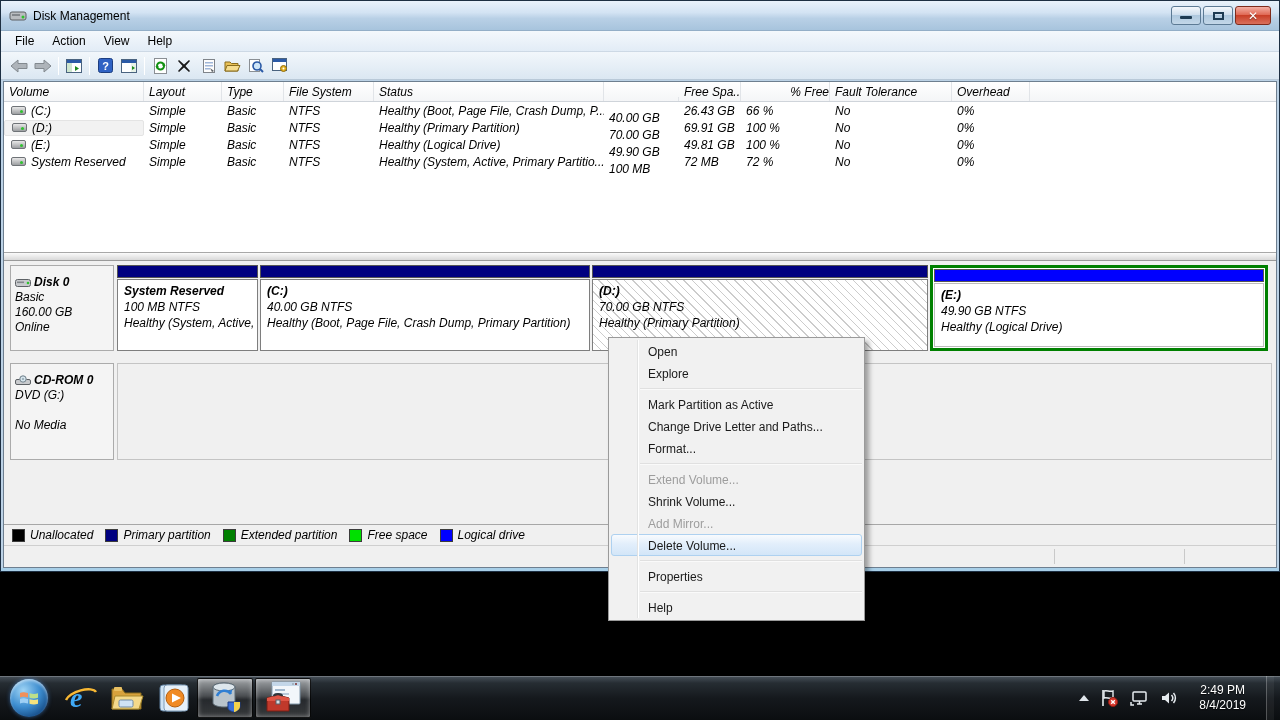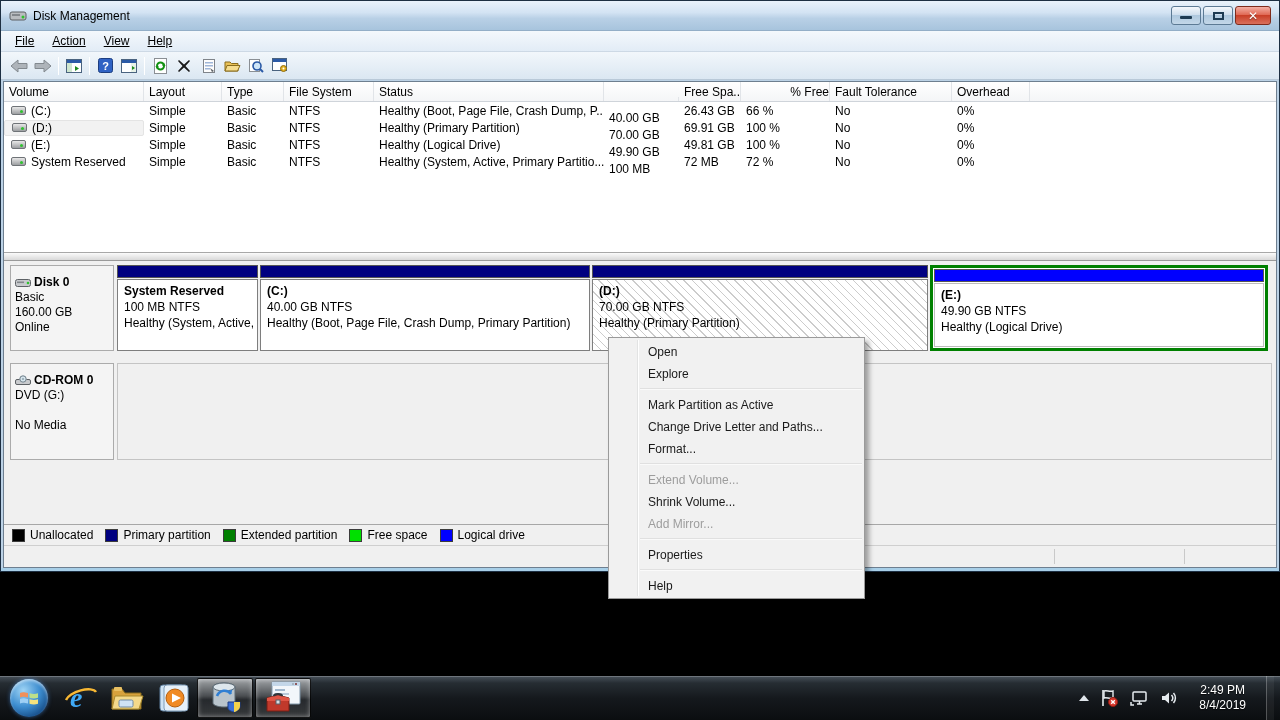--- a/index.html
+++ b/index.html
@@ -18,29 +18,29 @@
   .win-buttons { margin-left:auto; display:flex; gap:2px; padding-right:2px; }
   .win-btn { width:30px; height:19px; border:1px solid #5c7a94; border-radius:3px;
     background:linear-gradient(180deg,#f4f8fc,#cfdeed 45%,#aec8de 50%,#c3d7e8); position:relative; }
   .win-btn.close { width:36px; background:linear-gradient(180deg,#f3b0a5,#e06a56 45%,#c93f28 50%,#d9705c); border-color:#7e2b1c; }
   .glyph-min { position:absolute; left:8px; right:8px; bottom:5px; height:3px; background:#1d3a52; border-radius:1px; }
   .glyph-max { position:absolute; left:9px; top:5px; width:11px; height:8px; border:2px solid #1d3a52; background:transparent; }
   .glyph-close { position:absolute; inset:0; color:#fff; font-weight:bold; font-size:12px; text-align:center; line-height:18px; text-shadow:0 1px 1px rgba(0,0,0,.4); }
 
   .menubar { height:21px; display:flex; align-items:center; gap:2px; padding-left:6px;
     background:linear-gradient(180deg,#f4f8fc,#e2ecf6); border-bottom:1px solid #cdd9e5; font-size:12px; }
-  .menu-item { padding:0 8px; color:#000;text-decoration:underline; }
+  .menu-item { padding:0 8px; color:#000; }
 
   .toolbar { height:28px; display:flex; align-items:center; padding-left:6px;
     background:linear-gradient(180deg,#f2f7fb,#dbe7f2); border-bottom:1px solid #b9c9d8; }
   .tb-btn { width:24px; height:22px; display:flex; align-items:center; justify-content:center; }
   .tb-sep { width:1px; height:18px; background:#b9c6d4; border-right:1px solid #fff; margin:0 3px; }
 
   
-  .content { flex:1; margin:1px 2px 0 2px; border:1px solid #6e7f90; background:#fff; display:flex; flex-direction:column; overflow:hidden; }
+  .content { flex:1; margin:1px 2px 0 2px; border:1px solid #6e7f90; background:#fff; display:flex; flex-direction:column; overflow:hidden;font-style:italic; }
 
   
   .list-pane { height:170px; background:#fff; overflow:hidden; }
   .lv-header { display:flex; height:20px; font-size:12px; color:#000;
     background:linear-gradient(180deg,#ffffff,#f4f5f7); border-bottom:1px solid #cfd4da; }
   .lv-hcell { padding:3px 0 0 5px; border-right:1px solid #e1e4e8; overflow:hidden; white-space:nowrap; }
   .lv-row { display:flex; height:17px; font-size:12px; align-items:center; }
   .lv-cell { padding-left:5px; overflow:hidden; white-space:nowrap; display:flex; align-items:center; }
   .lv-row.sel .lv-cell:first-child { background:#f2f2f2; border:1px solid #e4e4e4; border-radius:2px; }
   .c-vol{width:140px;} .c-lay{width:78px;} .c-typ{width:62px;} .c-fs{width:90px;}
@@ -412,20 +412,21 @@
     <div class="ctx-item">Open</div>
     <div class="ctx-item">Explore</div>
     <div class="ctx-sep"></div>
     <div class="ctx-item">Mark Partition as Active</div>
     <div class="ctx-item">Change Drive Letter and Paths...</div>
     <div class="ctx-item">Format...</div>
     <div class="ctx-sep"></div>
     <div class="ctx-item disabled">Extend Volume...</div>
     <div class="ctx-item">Shrink Volume...</div>
     <div class="ctx-item disabled">Add Mirror...</div>
+    <div class="ctx-item hot">Delete Volume...</div>
     <div class="ctx-sep"></div>
     <div class="ctx-item">Properties</div>
     <div class="ctx-sep"></div>
     <div class="ctx-item">Help</div>
   </div>
 
   <div class="taskbar">
     <div class="orb">
       <svg width="20" height="18" viewBox="0 0 20 18">
         <path d="M1 4 C3 3 5 3 9 4 L9 8.5 C5 7.5 3 7.5 1 8.5 Z" fill="#f1905b"></path>

